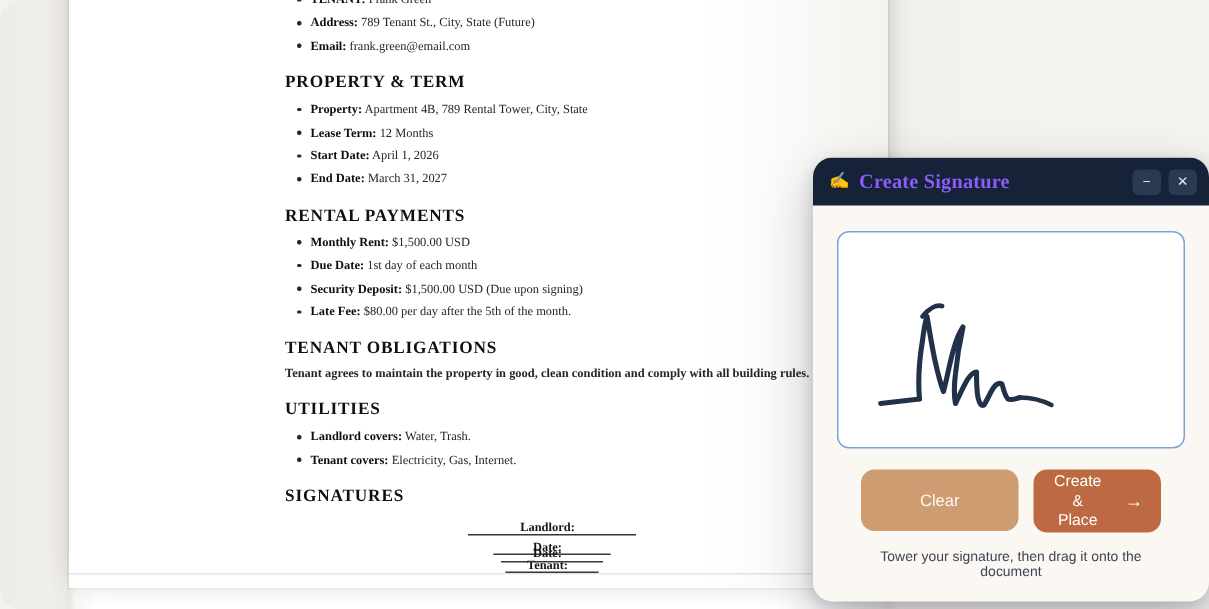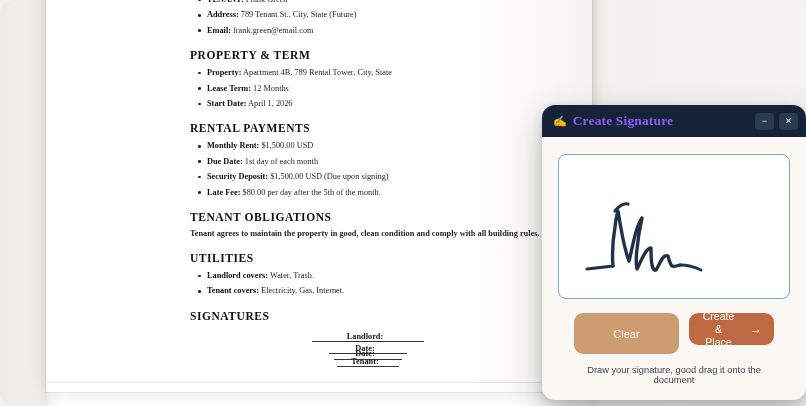--- a/index.html
+++ b/index.html
@@ -211,21 +211,21 @@
     border: none;
     font-family: "Liberation Sans", sans-serif;
     font-size: 11px;
     display: flex;
     align-items: center;
     justify-content: center;
     cursor: pointer;
   }
   #create-place-button {
     flex: 1;
-    height: 32px;
+    height: 42px;
     border-radius: 9px;
     background: #bd6942;
     color: #ffffff;
     border: none;
     font-family: "Liberation Sans", sans-serif;
     font-size: 10.5px;
     line-height: 13px;
     display: flex;
     align-items: center;
     justify-content: center;
@@ -259,20 +259,21 @@
       <li><span class="lbl">TENANT:</span> <span>Frank Green</span></li>
       <li><span class="lbl">Address:</span> <span>789 Tenant St., City, State (Future)</span></li>
       <li><span class="lbl">Email:</span> <span>frank.green@email.com</span></li>
     </ul>
 
     <div class="doc-h">PROPERTY &amp; TERM</div>
     <ul class="doc-list">
       <li><span class="lbl">Property:</span> <span>Apartment 4B, 789 Rental Tower, City, State</span></li>
       <li><span class="lbl">Lease Term:</span> <span>12 Months</span></li>
       <li><span class="lbl">Start Date:</span> <span>April 1, 2026</span></li>
+      <li><span class="lbl">End Date:</span> <span>March 31, 2027</span></li>
     </ul>
 
     <div class="doc-h">RENTAL PAYMENTS</div>
     <ul class="doc-list">
       <li><span class="lbl">Monthly Rent:</span> <span>$1,500.00 USD</span></li>
       <li><span class="lbl">Due Date:</span> <span>1st day of each month</span></li>
       <li><span class="lbl">Security Deposit:</span> <span>$1,500.00 USD (Due upon signing)</span></li>
       <li><span class="lbl">Late Fee:</span> <span>$80.00 per day after the 5th of the month.</span></li>
     </ul>
 
@@ -332,18 +333,18 @@
       </div>
 
       <div id="dialog-actions">
         <button id="clear-button">Clear</button>
         <button id="create-place-button">
           <span id="create-place-label">Create &amp; Place</span>
           <span id="create-place-arrow">→</span>
         </button>
       </div>
 
-      <div id="dialog-hint">Draw your signature, good drag it onto the document</div>
+      <div id="dialog-hint">Tower your signature, then drag it onto the document</div>
     </div>
 
   </div>
 
 </div>
 
 </body></html>

